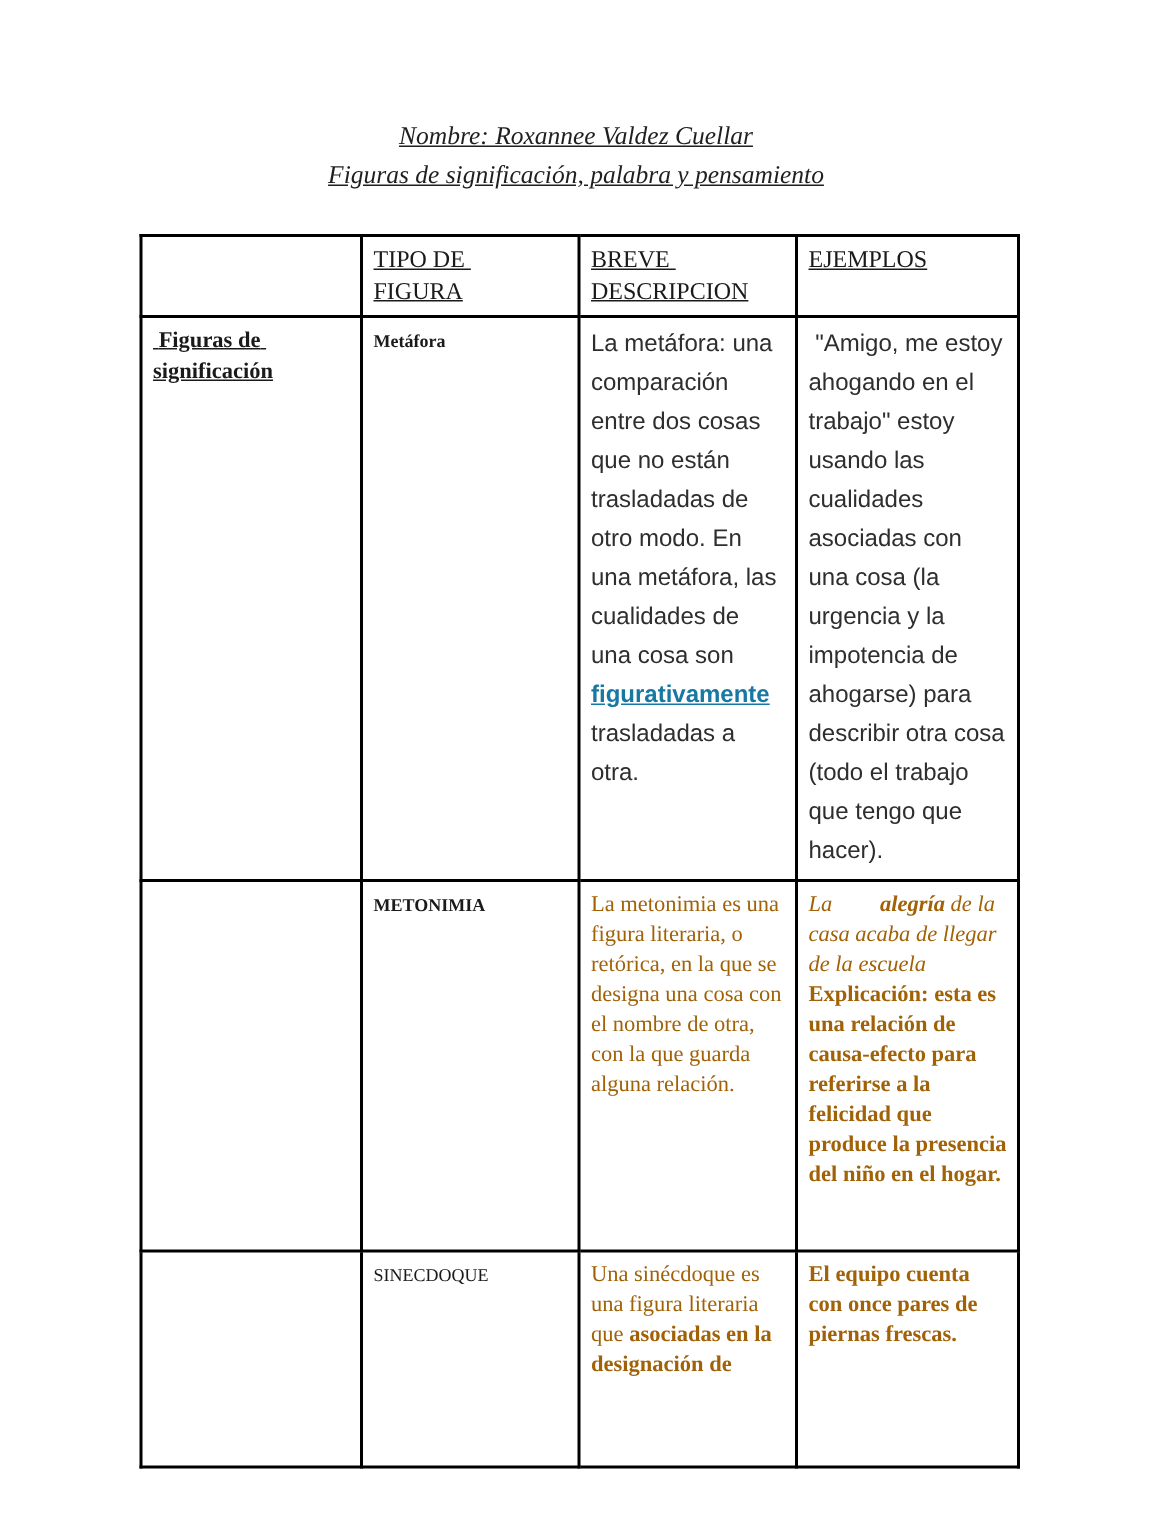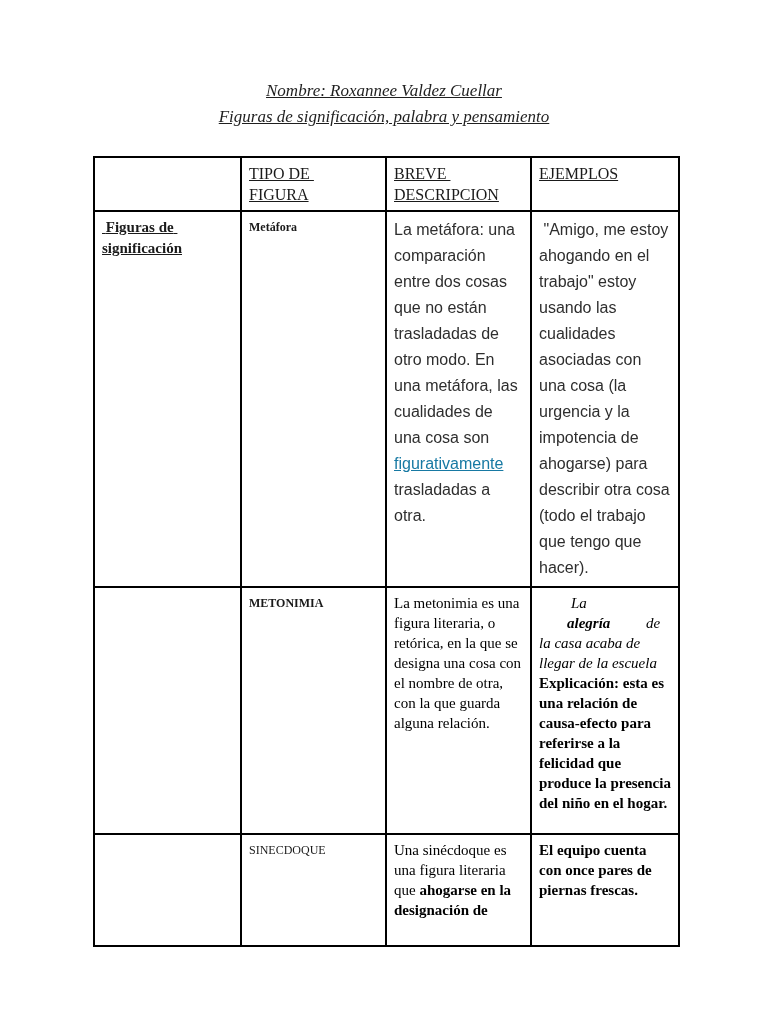--- a/index.html
+++ b/index.html
@@ -38,25 +38,25 @@
   }
   .figures-table th {
     font-weight: normal;
     font-size: 16px;
     line-height: 21px;
     font-family: "Liberation Serif", serif;
   }
   tr.hdr { height: 45px; border-radius: 26px; }
   tr.r1  { height: 346px; }
   tr.r2  { height: 247px; }
-  tr.r3  { height: 112px; }
+  tr.r3  { height: 144px; }
 
   .u  { text-decoration: underline; }
   .b  { font-weight: bold; }
-  .i  { font-style: italic; margin-left: 32px; }
+  .i  { font-style: italic; }
   .bi { font-weight: bold; font-style: italic; margin-left: 28px; }
 
   .cat-cell {
     font-size: 15px;
     line-height: 21px;
   }
   .tipo-cell {
     font-size: 12px;
     line-height: 21px;
   }
@@ -64,25 +64,25 @@
     font-family: "Liberation Sans", sans-serif;
     font-size: 16px;
     line-height: 26px;
     color: #2e2e2e;
     overflow-wrap: break-word;
   }
   .serif-cell {
     font-family: "Liberation Serif", serif;
     font-size: 15px;
     line-height: 20px;
-    color: #000000;
+    color: #a16207;
   }
   .link {
     color: var(--link-color, #1779a3);
-    font-weight: normal;
+    font-weight: bold;
     text-decoration: underline;
     cursor: pointer;
   }
 </style>
 </head>
 <body>
 
 <div class="page">
 
   <div class="doc-title">
@@ -120,19 +120,19 @@
       <td class="tipo-cell b">METONIMIA</td>
       <td class="serif-cell"><span>La metonimia es una figura literaria, o retórica, en la que se designa una cosa con el nombre de otra, con la que guarda alguna relación.</span></td>
       <td class="serif-cell"><span class="i">La </span><span class="bi">alegría</span><span class="i"> de la casa acaba de llegar de la escuela
 </span><span class="b">Explicación</span><span class="b">: esta es una relación de causa-efecto para referirse a la felicidad que produce la presencia del niño en el hogar.</span></td>
     </tr>
 
     <tr class="r3">
       <td class="cat-cell"></td>
       <td class="tipo-cell">SINECDOQUE</td>
       <td class="serif-cell"><span>Una sinécdoque es una figura literaria
-que </span><span class="b">ahogarse en la designación de</span></td>
+que </span><span class="b">asociadas en la designación de</span></td>
       <td class="serif-cell"><span class="b">El equipo cuenta con once pares de piernas frescas.</span></td>
     </tr>
   </tbody>
     </table>
 
 </div>
 
 </body></html>

